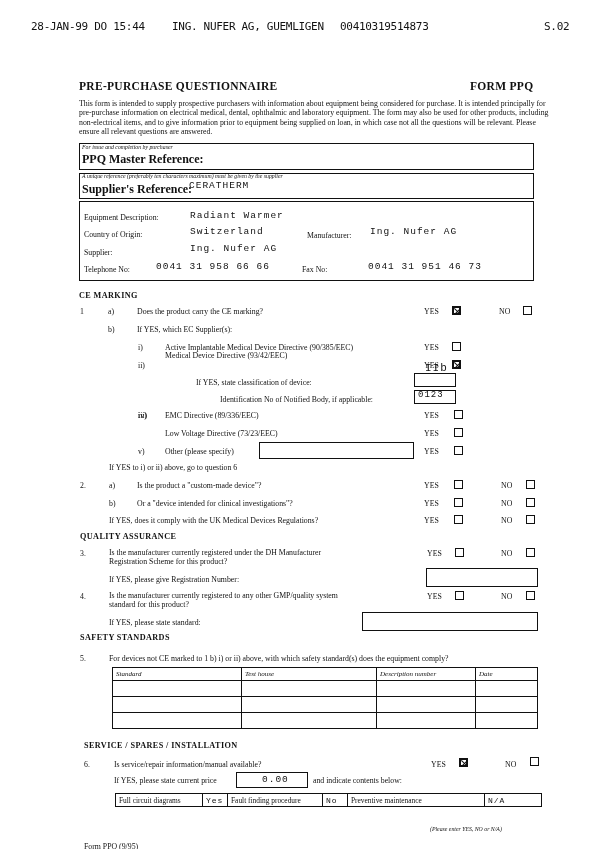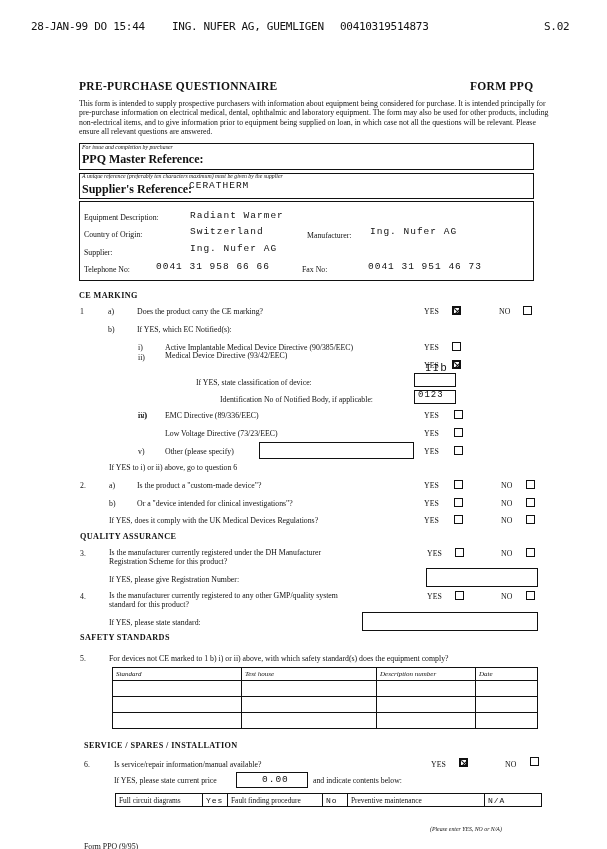--- a/index.html
+++ b/index.html
@@ -63,28 +63,28 @@
 <div class="abs sec" style="left:79px;top:291px;">CE MARKING</div>
 <div class="abs lbl" style="left:80px;top:307px;">1</div>
 <div class="abs lbl" style="left:108px;top:307px;">a)</div>
 <div class="abs lbl" style="left:137px;top:307px;">Does the product carry the CE marking?</div>
 <div class="abs lbl" style="left:424px;top:307px;">YES</div>
 <div class="chk x" style="left:452px;top:306px;"></div>
 <div class="abs lbl" style="left:499px;top:307px;">NO</div>
 <div class="chk" style="left:523px;top:306px;"></div>
 
 <div class="abs lbl" style="left:108px;top:325px;">b)</div>
-<div class="abs lbl" style="left:137px;top:325px;">If YES, which EC Notified(s):</div>
+<div class="abs lbl" style="left:137px;top:325px;">If YES, which EC Supplier(s):</div>
 
 <div class="abs lbl" style="left:138px;top:343px;">i)</div>
 <div class="abs lbl" style="left:165px;top:343px;">Active Implantable Medical Device Directive (90/385/EEC)</div>
 <div class="abs lbl" style="left:424px;top:343px;">YES</div>
 <div class="chk" style="left:452px;top:342px;"></div>
 
-<div class="abs lbl" style="left:138px;top:353px;text-align:right;">ii)</div>
+<div class="abs lbl" style="left:138px;top:361px;text-align:right;">ii)</div>
 <div class="abs lbl" style="left:165px;top:351px;">Medical Device Directive (93/42/EEC)</div>
 <div class="abs lbl" style="left:424px;top:361px;">YES</div>
 <div class="chk x" style="left:452px;top:360px;"></div>
 
 <div class="abs lbl" style="left:196px;top:378px;">If YES, state classification of device:</div>
 <div class="boxframe" style="left:414px;top:373px;width:40px;height:12px;"></div>
 <div class="abs val" style="left:425px;top:362px;font-size:11px;">IIb</div>
 
 <div class="abs lbl" style="left:196px;top:395px;padding-left:24px;">Identification No of Notified Body, if applicable:</div>
 <div class="boxframe" style="left:414px;top:390px;width:40px;height:12px;"></div>

